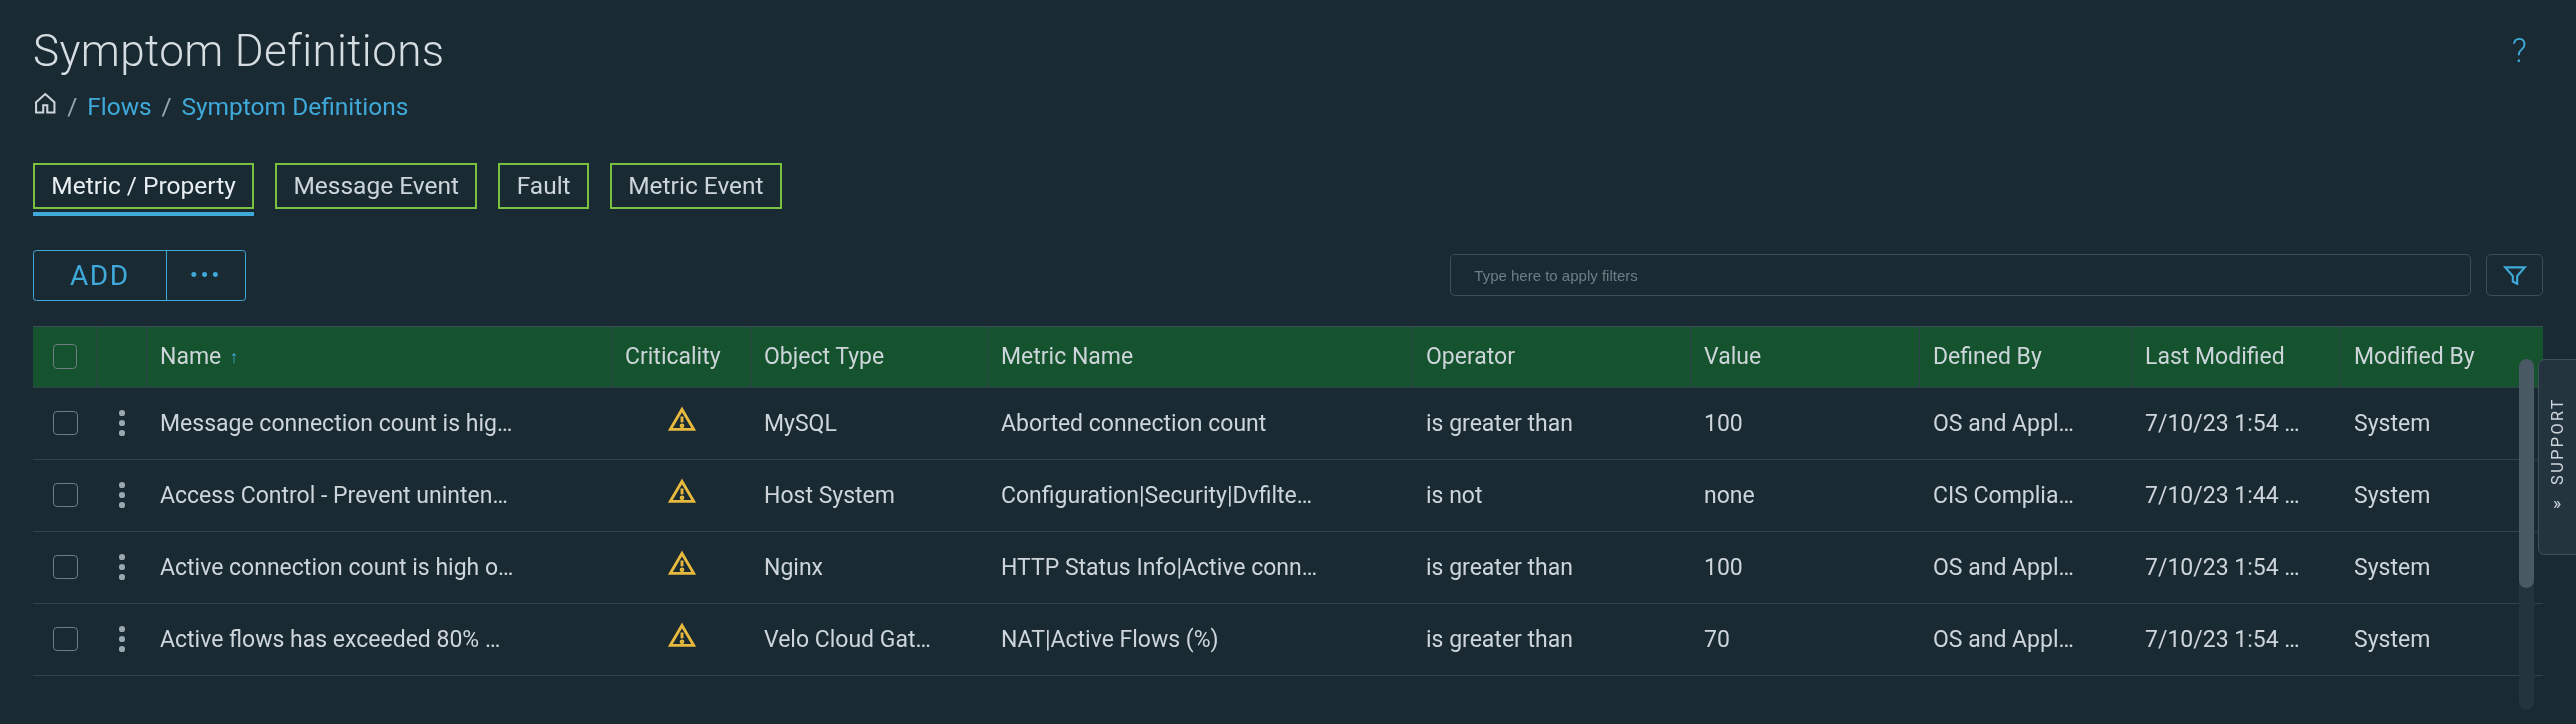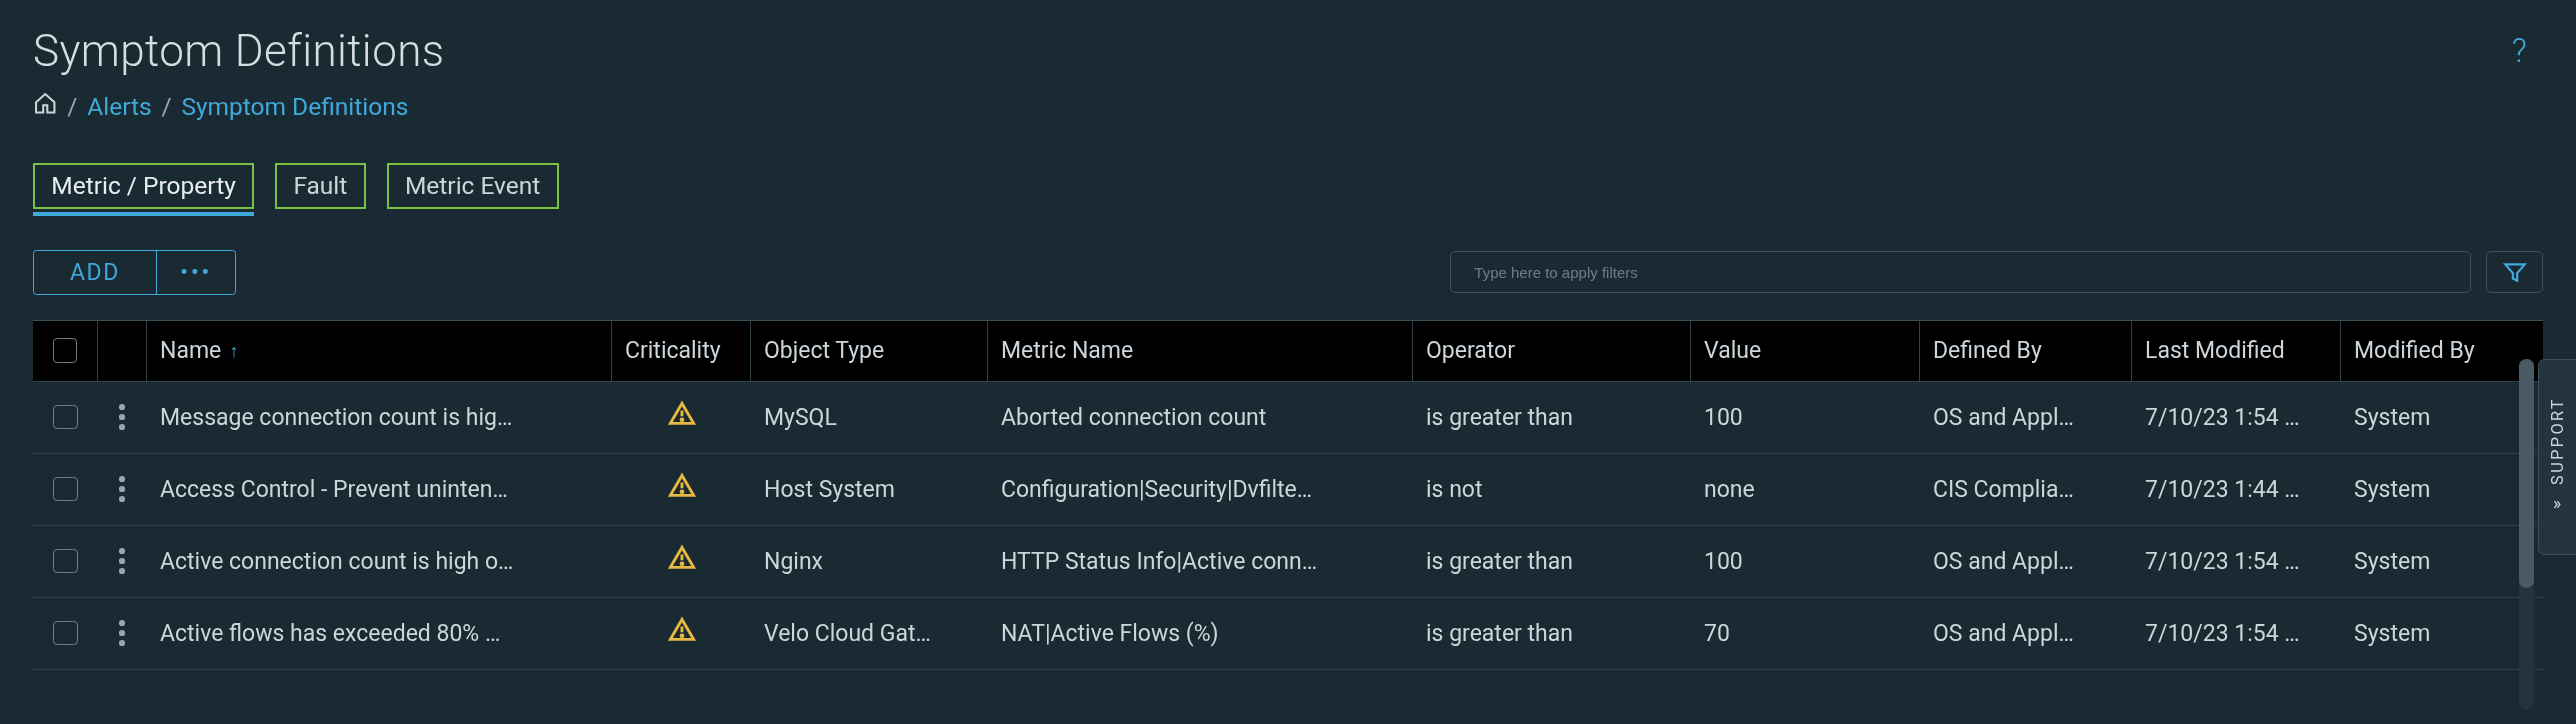--- a/index.html
+++ b/index.html
@@ -78,21 +78,21 @@
   }
   .btn-group {
     display: flex;
     border: 1.6px solid #3fa9d9;
     border-radius: 3.3px;
     overflow: hidden;
   }
   .btn-add {
     padding: 8.2px 36px;
     color: #3fa9d9;
-    font-size: 23px;
+    font-size: 28px;
     letter-spacing: 1.6px;
     cursor: pointer;
     border-right: 1.6px solid #3fa9d9;
     background: transparent;
   }
   .btn-more {
     padding: 8.2px 23px;
     color: #3fa9d9;
     cursor: pointer;
     font-size: 24.5px;
@@ -135,21 +135,21 @@
   }
   .row {
     display: flex;
     align-items: center;
     border-bottom: 1.6px solid #30414b;
     min-height: 72px;
   }
   .row.header {
     font-size: 21px;
     color: #cdd5da;
-    background: #000000;
+    background: #14532d;
     min-height: 60px;
     align-items: flex-end;
   }
   .row.header .cell { border-right: 1.6px solid #30414b; height: 60px; display:flex; align-items:center;}
   .row.header .cell:last-child { border-right: none; }
   .cell {
     padding: 0 13px;
     overflow: hidden;
     white-space: nowrap;
     text-overflow: ellipsis;
@@ -250,27 +250,28 @@
     <span class="help-icon">?</span>
   </div>
 
   <div class="breadcrumb">
     <span class="home-icon">
       <svg viewBox="0 0 24 24">
           <path d="M3 11 L12 3 L21 11 V21 H14 V14 H10 V21 H3 Z"></path>
         </svg>
     </span>
     <span class="sep">/</span>
-    <a>Alerts</a>
+    <a>Flows</a>
     <span class="sep">/</span>
     <a>Symptom Definitions</a>
   </div>
 
   <div class="tabs">
     <div class="tab active">Metric / Property</div>
+    <div class="tab">Message Event</div>
     <div class="tab">Fault</div>
     <div class="tab">Metric Event</div>
   </div>
 
   <div class="toolbar-row">
     <div class="btn-group">
       <div class="btn-add">ADD</div>
       <div class="btn-more">•••</div>
     </div>
     <div class="filter-wrap">

